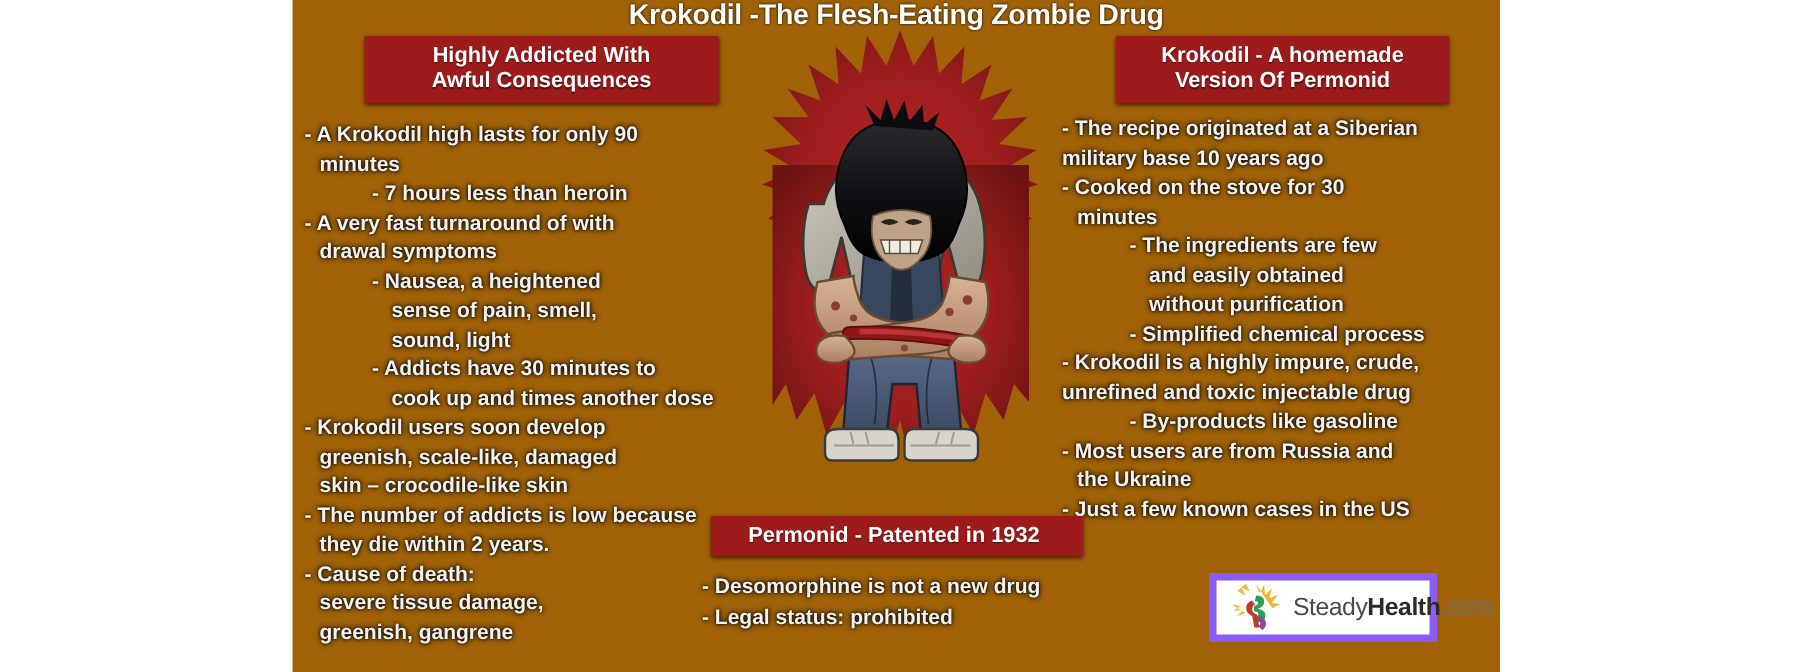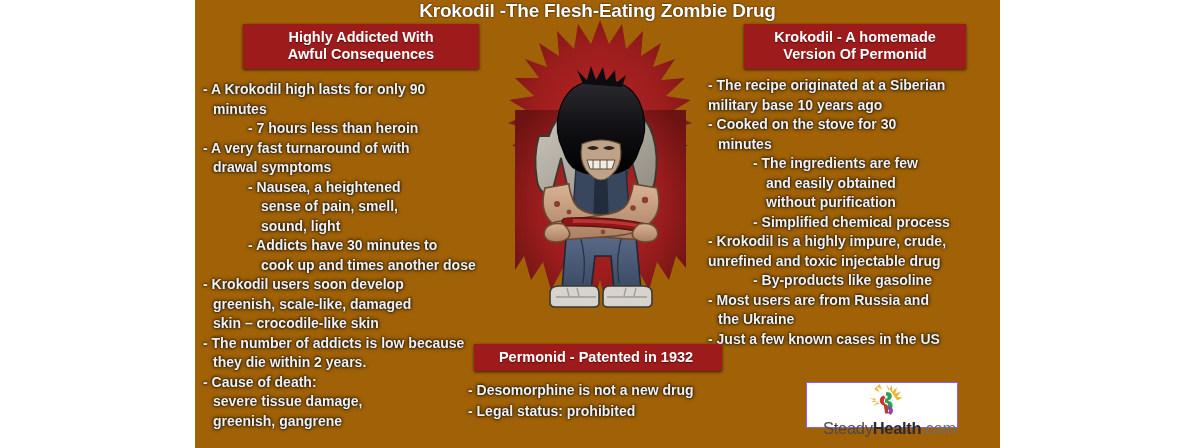--- a/index.html
+++ b/index.html
@@ -82,26 +82,25 @@
     z-index: 10;
   }
   #art svg { display: block; width: 235px; height: 330px; }
 
   
   #logo-card {
     position: absolute;
     left: 611px; top: 382px;
     width: 152px; height: 46px;
     background: #ffffff;
-    border: 1px solid #8b5cf6;
+    border: 5px solid #8b5cf6;
     display: flex;
     align-items: center;
     padding-left: 9px;
     z-index: 45;
-    flex-direction: column;
   }
   #logo-mark { width: 36px; height: 34px; flex: 0 0 36px; }
   #logo-text {
     margin-left: 6px;
     font-size: 16.5px;
     color: #4a4a4a;
     white-space: nowrap;
     letter-spacing: -0.3px;
   }
   #logo-text b { color: #2b2b2b; font-weight: bold; }

